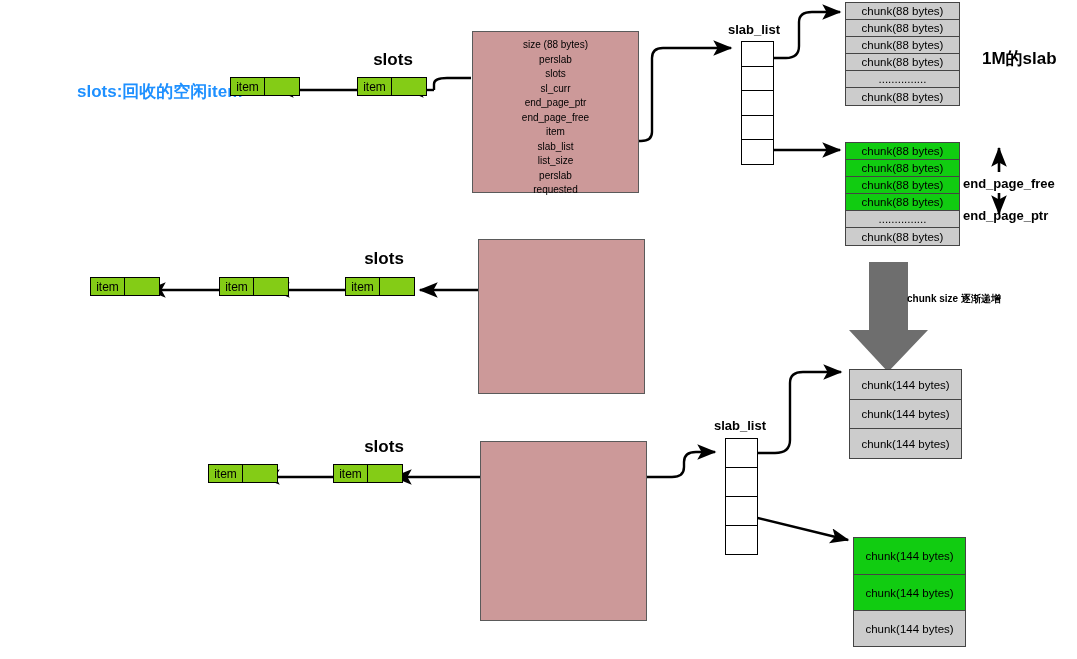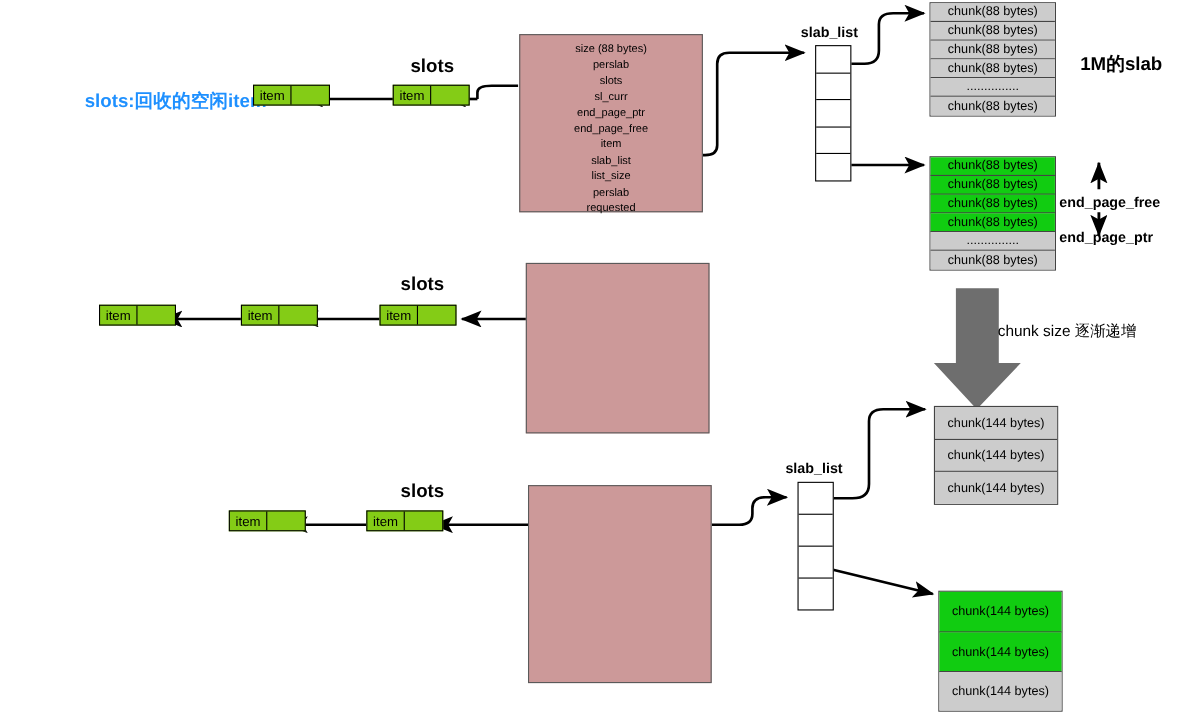--- a/index.html
+++ b/index.html
@@ -38,22 +38,22 @@
     white-space: nowrap;
     margin-left: 44px;
   }
   .lbl-ptr {
     font-size: 13px;
     font-weight: bold;
     color: #000000;
     white-space: nowrap;
   }
   .lbl-chunksize {
-    font-size: 14px;
-    font-weight: normal;
+    font-size: 10px;
+    font-weight: bold;
     color: #000000;
     white-space: nowrap;
     text-align: center;
   }
   .lbl-1m {
     font-size: 17px;
     font-weight: bold;
     color: #000000;
     white-space: nowrap;
   }

